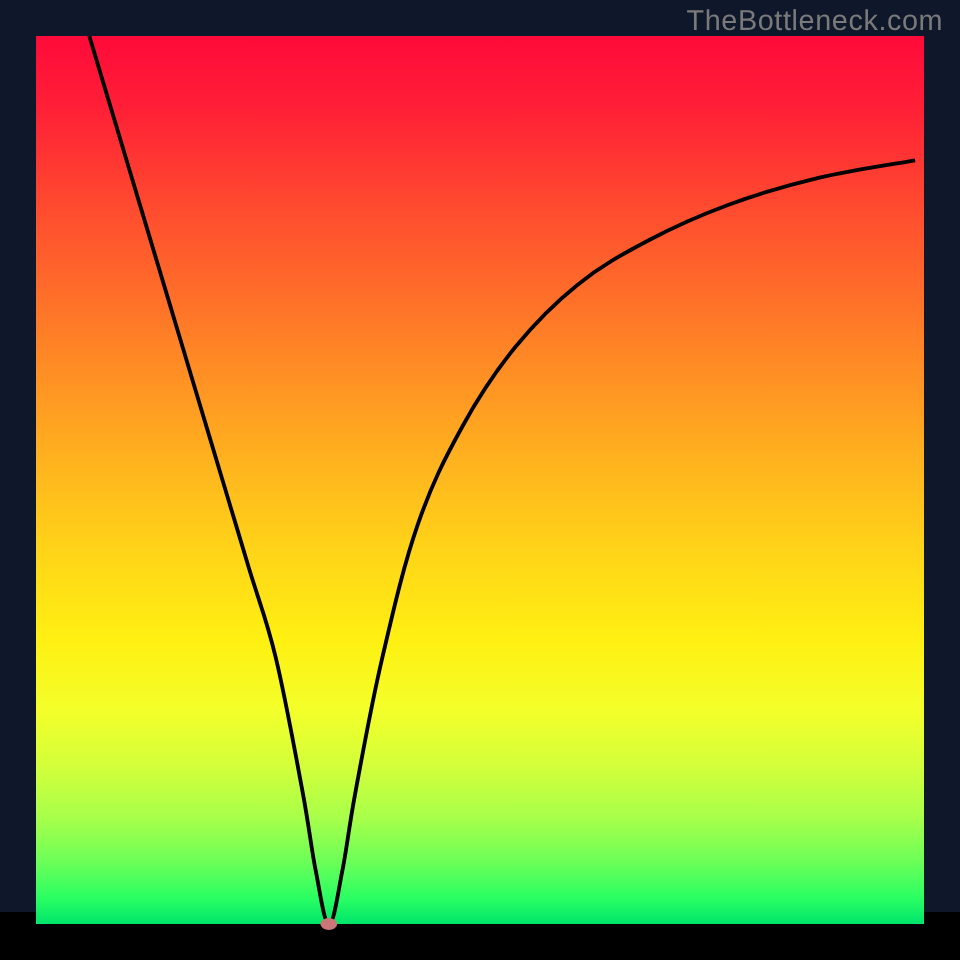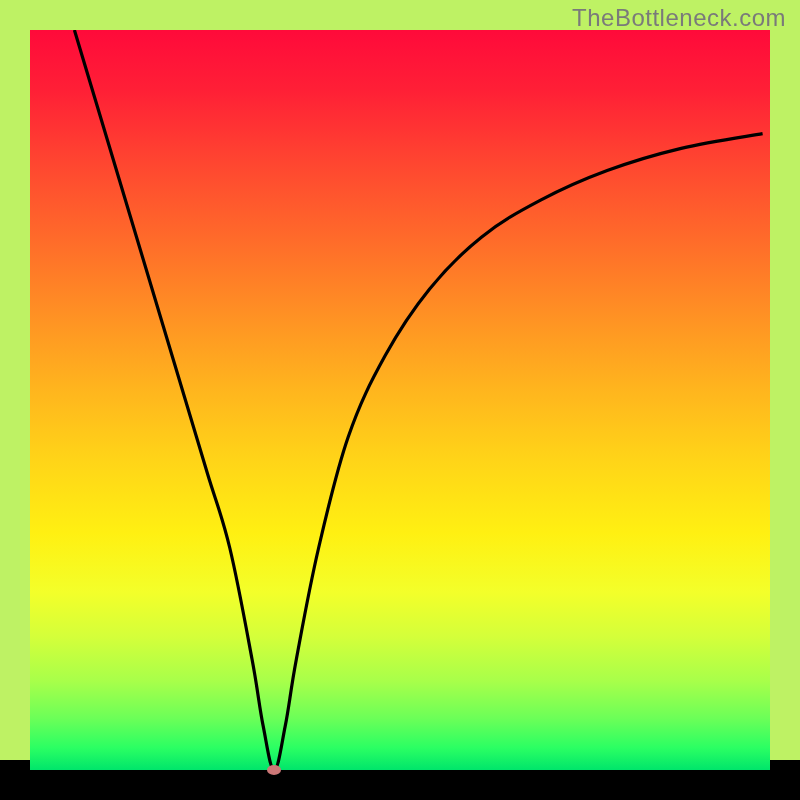--- a/index.html
+++ b/index.html
@@ -10,21 +10,21 @@
     background: #000;
     font-family: Arial, Helvetica, sans-serif;
     overflow: hidden;
   }
   .frame {
     position: absolute;
     top: 0;
     left: 0;
     width: 800px;
     height: 760px;
-    background: #bef264;
+    background: #0f172a;
   }
   .plot {
     position: absolute;
     top: 30px;
     left: 30px;
     width: 740px;
     height: 740px;
     
     background: linear-gradient(to bottom,
       #ff0a3a 0%,

